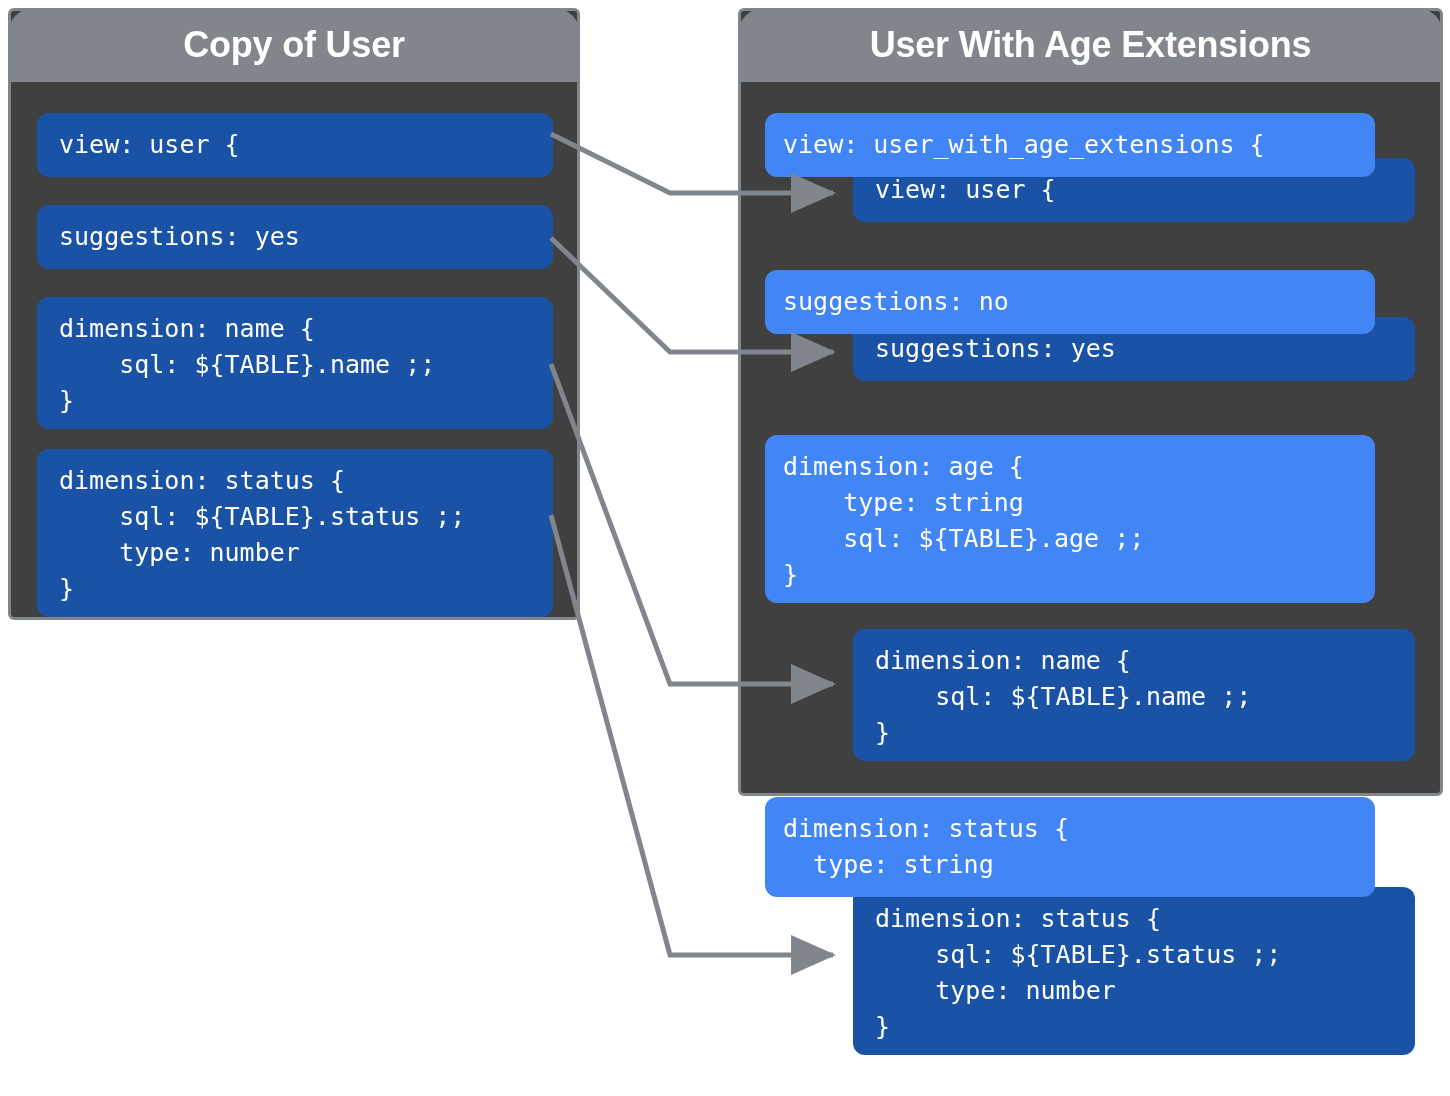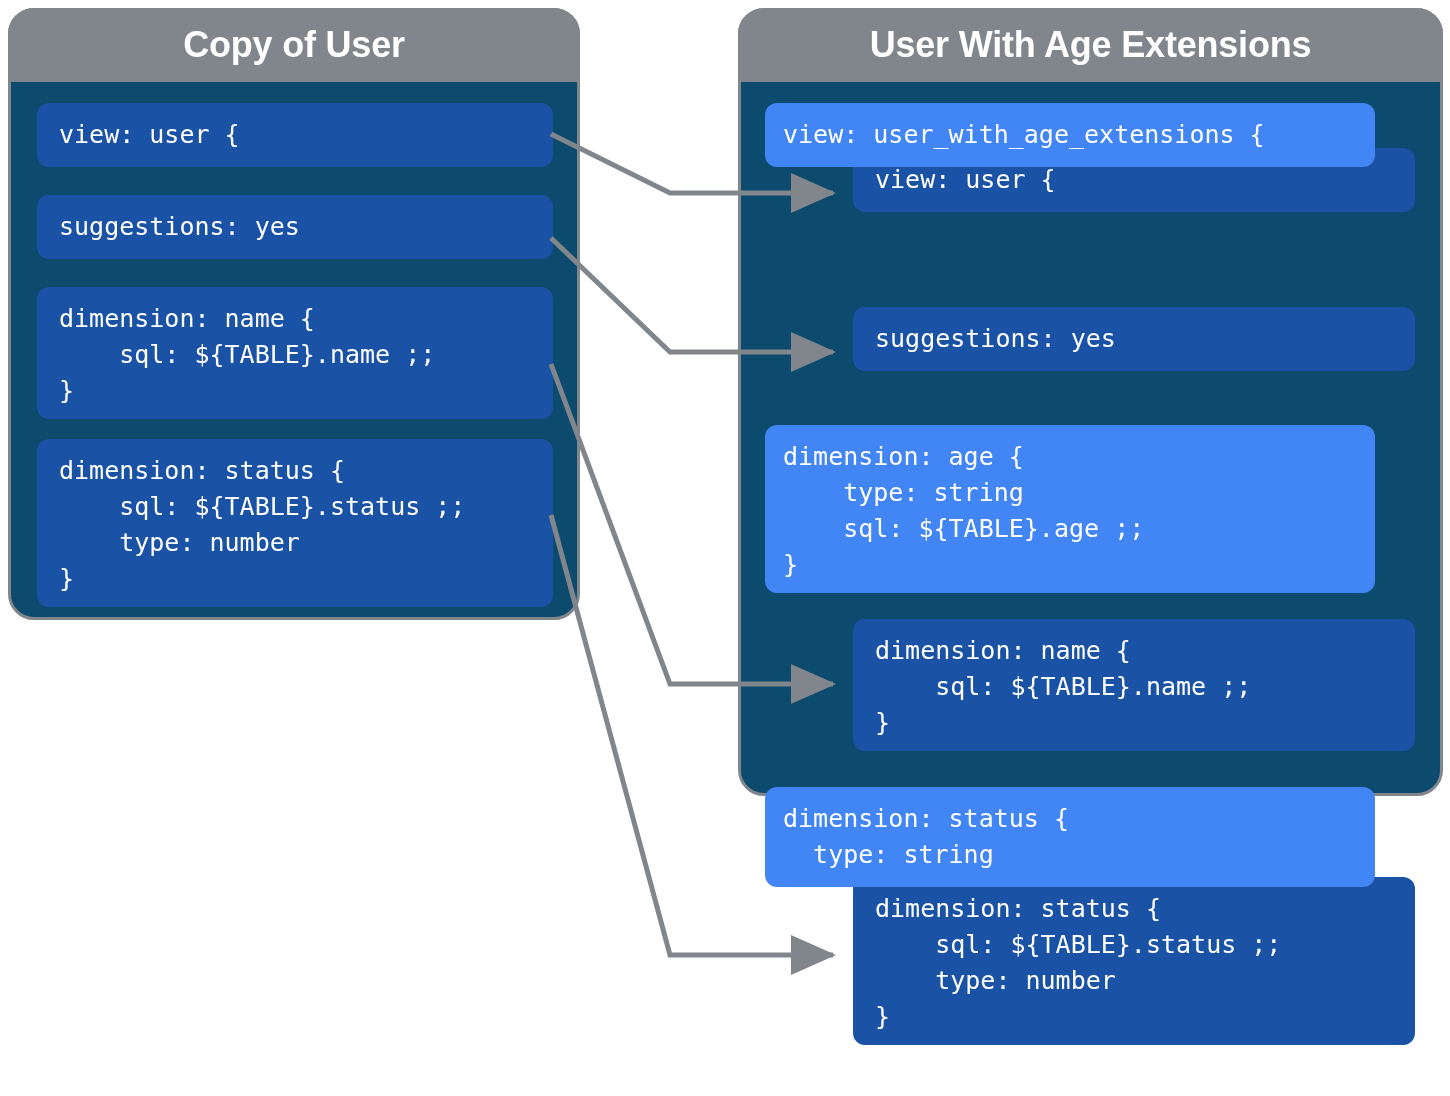--- a/index.html
+++ b/index.html
@@ -27,23 +27,23 @@
     width: 1450px;
     height: 1096px;
     pointer-events: none;
     z-index: 5;
   }
 
   
   .panel {
     position: absolute;
     box-sizing: border-box;
-    background: #0c4a6e;
+    background: #404040;
     border: 3px solid #80868b;
-    border-radius: 26px;
+    border-radius: 6px;
     z-index: 2;
   }
   .panel-header {
     position: absolute;
     left: -3px;
     top: -3px;
     box-sizing: border-box;
     background: #80868b;
     border-top-left-radius: 26px;
     border-top-right-radius: 26px;
@@ -84,20 +84,21 @@
     position: absolute;
     box-sizing: border-box;
     border-radius: 12px;
     color: #ffffff;
     font-family: "DejaVu Sans Mono", "Liberation Mono", monospace;
     font-size: 25px;
     line-height: 36px;
     white-space: pre;
     padding: 14px 18px 14px 22px;
     z-index: 3;
+    margin-top: 10px;
   }
   .code-dark  { background: #1a53a5; }
   .code-light { background: #4285f4; padding-left: 18px; }
   .on-top     { z-index: 4; }
 </style>
 </head>
 <body>
 
 <div id="stage">
 
@@ -118,20 +119,21 @@
 }</div>
   </div>
 
   <div class="panel" id="panel-right">
     <div class="panel-header">User With Age Extensions</div>
 
     <div class="code-block code-light on-top" style="left: 24px; top: 92px; width: 610px; height: 64px;">view: user_with_age_extensions {</div>
 
     <div class="code-block code-dark" style="left: 112px; top: 137px; width: 562px; height: 64px;">view: user {</div>
 
+    <div class="code-block code-light on-top" style="left: 24px; top: 249px; width: 610px; height: 64px;">suggestions: no</div>
 
     <div class="code-block code-dark" style="left: 112px; top: 296px; width: 562px; height: 64px;">suggestions: yes</div>
 
     <div class="code-block code-light on-top" style="left: 24px; top: 414px; width: 610px; height: 168px;">dimension: age {
     type: string
     sql: ${TABLE}.age ;;
 }</div>
 
     <div class="code-block code-dark" style="left: 112px; top: 608px; width: 562px; height: 132px;">dimension: name {
     sql: ${TABLE}.name ;;

